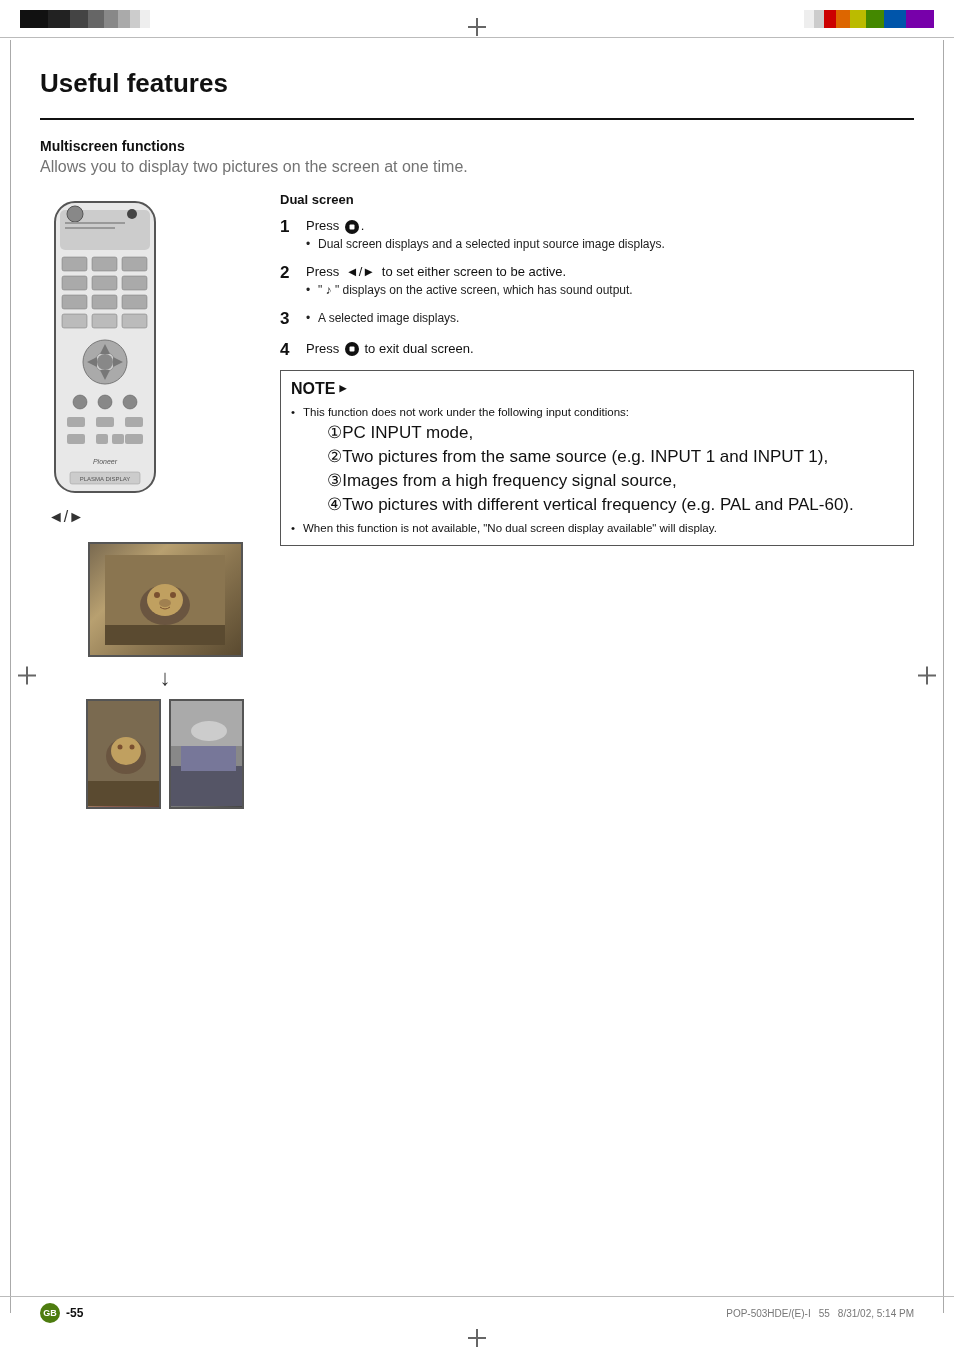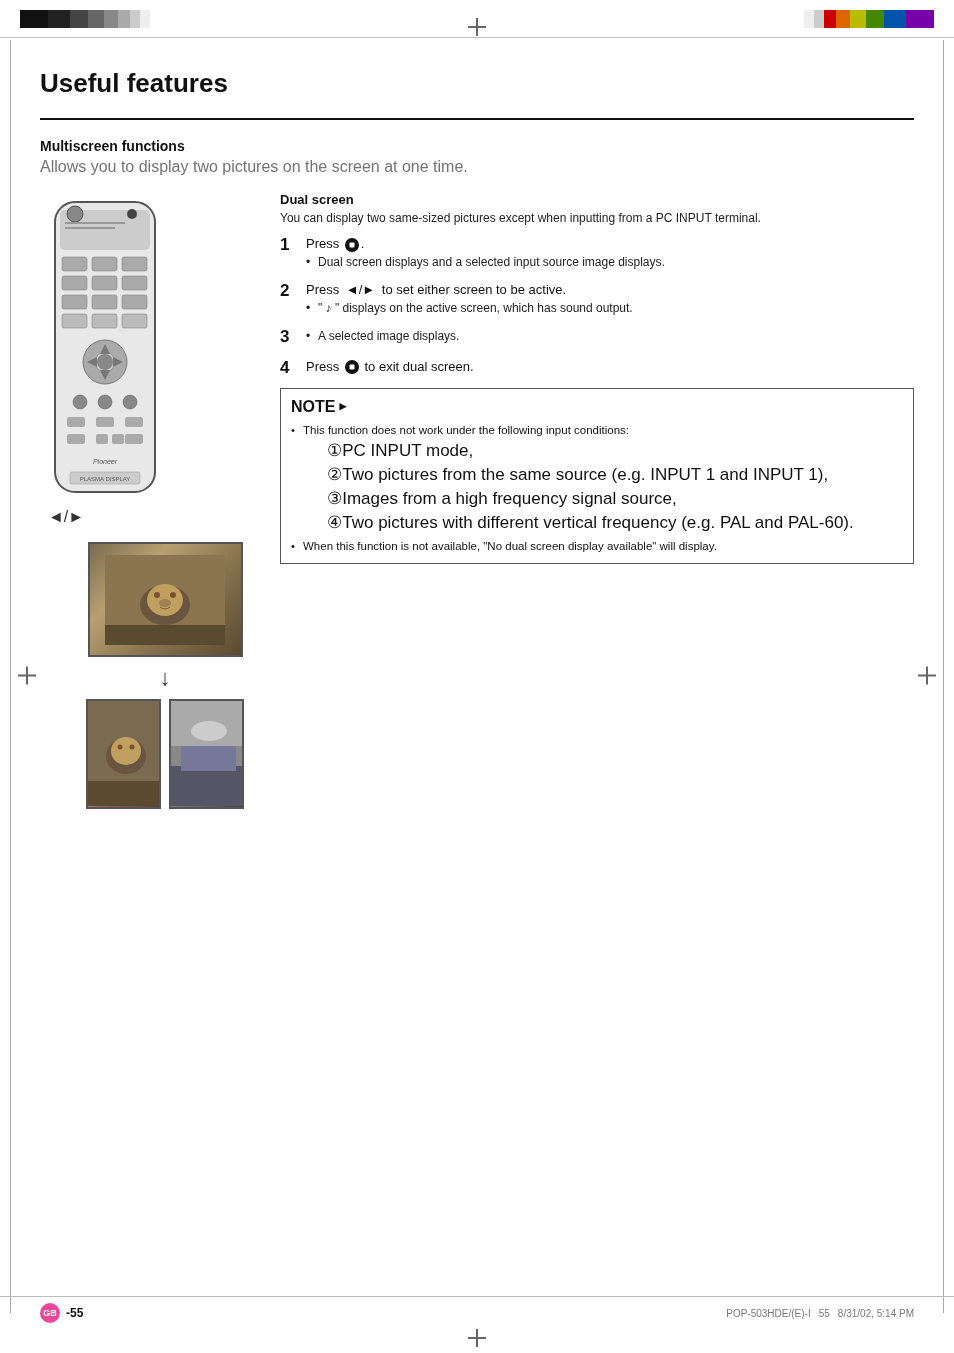--- a/index.html
+++ b/index.html
@@ -253,21 +253,21 @@
       margin-bottom: 4px;
     }
     .dual-subtext {
       font-size: 12px;
       margin-bottom: 10px;
       color: #222;
     }
     .circle-badge {
       width: 20px; height: 20px;
       border-radius: 50%;
-      background: #ec4899;
+      background: #4d7c0f;
       display: flex;
       align-items: center;
       justify-content: center;
       color: white;
       font-size: 9px;
       font-weight: bold;
     }
 
     
     .border-left {
@@ -487,21 +487,20 @@
                 <ellipse cx="38" cy="30" rx="18" ry="10" fill="#ccc"></ellipse>
               </svg>
             </div>
           </div>
         </div>
       </div>
     </div>
 
     <div class="right-col">
       <h3 class="dual-heading">Dual screen</h3>
-      <p class="dual-subtext">You can display two same-sized pictures except when inputting from a PC INPUT terminal.</p>
 
       <div class="steps-area">
 
         <div class="step-row">
           <div class="step-num">1</div>
           <div class="step-content">
             <div class="step-main">
               <span>Press</span>
               
               <span class="btn-icon dual" title="DUAL screen button"></span>.

